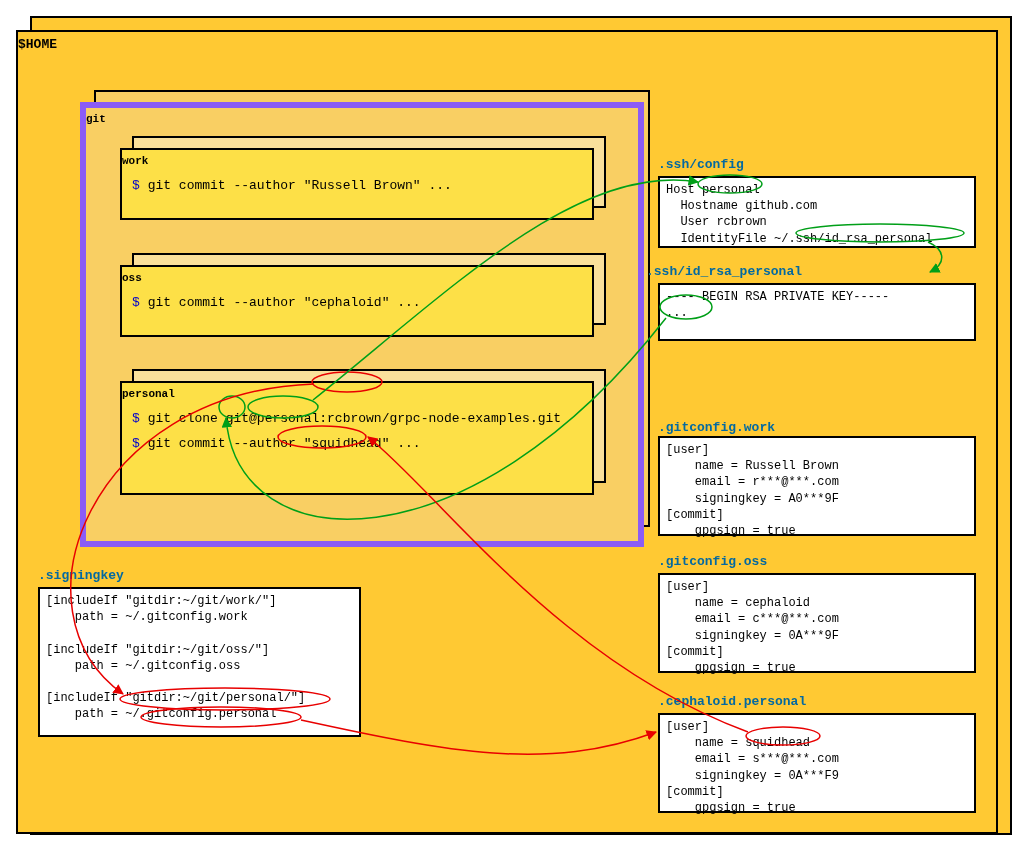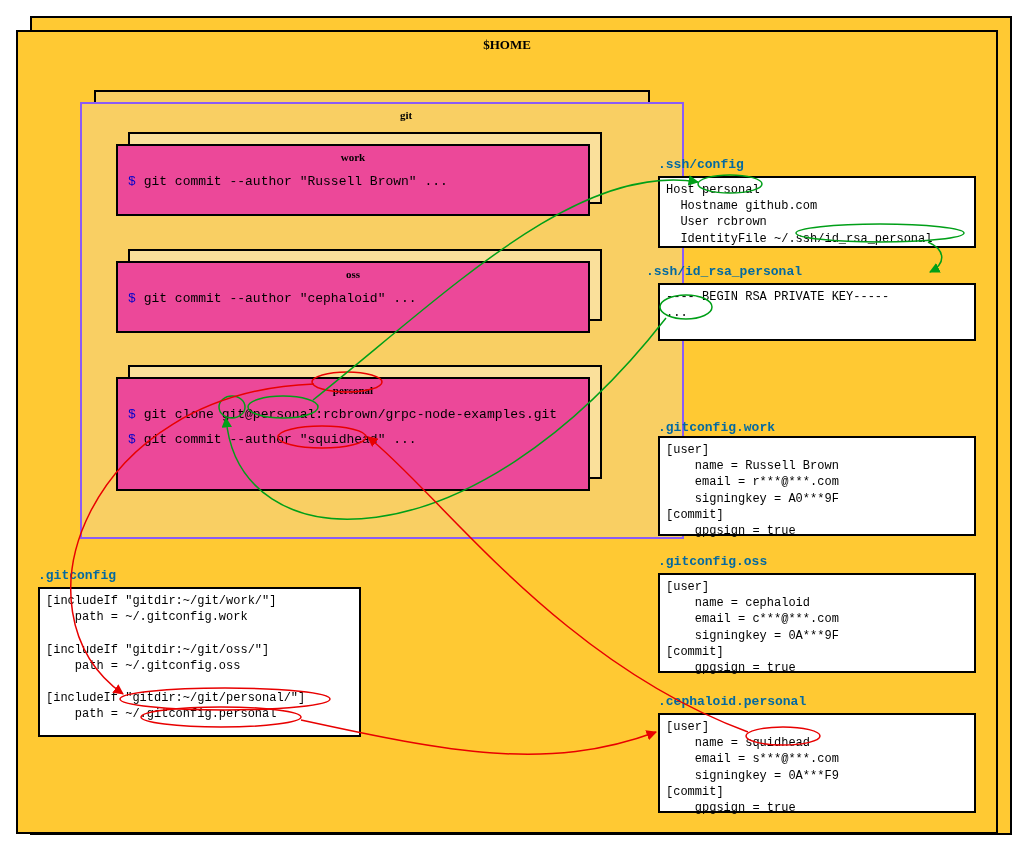--- a/index.html
+++ b/index.html
@@ -23,50 +23,47 @@
     width: 978px; height: 815px;
   }
   .home-box {
     position: absolute;
     left: 16px; top: 30px;
     width: 978px; height: 800px;
     background: #ffc933;
     border: 2px solid #000;
   }
   .box-title {
-    text-align: center;
     font-weight: bold;
     font-size: 13px;
     padding: 5px 0 3px 0;
-    font-family: Liberation Serif, serif;
   }
   .box-title.small { font-size: 11px; }
   .git-shadow {
     position: absolute;
     left: 76px; top: 58px;
     width: 552px; height: 433px;
     background: #f9cf63;
     border: 2px solid #000;
   }
   .git-box {
     position: absolute;
     left: 62px; top: 70px;
     width: 552px; height: 433px;
     background: #f9cf63;
-    border: 2px solid #8b5cf6;
-    padding-left: 48px;
+    border: 6px solid #8b5cf6;
   }
   .sub-shadow {
     position: absolute;
     background: #fae09b;
     border: 2px solid #000;
   }
   .sub-box {
     position: absolute;
-    background: #ec4899;
+    background: #fde047;
     border: 2px solid #000;
   }
   .work-shadow { left: 46px; top: 28px; width: 470px; height: 68px; }
   .work-box   { left: 34px; top: 40px; width: 470px; height: 68px; }
 
   .oss-shadow { left: 46px; top: 145px; width: 470px; height: 68px; }
   .oss-box    { left: 34px; top: 157px; width: 470px; height: 68px; }
 
   .personal-shadow { left: 46px; top: 261px; width: 470px; height: 110px; }
   .personal-box    { left: 34px; top: 273px; width: 470px; height: 110px; }
@@ -178,21 +175,21 @@
     gpgsign = true</div>
 
   <div class="file-label gcp-label">.cephaloid.personal</div>
   <div class="file-box gcp-box">[user]
     name = squidhead
     email = s***@***.com
     signingkey = 0A***F9
 [commit]
     gpgsign = true</div>
 
-  <div class="file-label gitconfig-label">.gitconfig</div>
+  <div class="file-label gitconfig-label">.signingkey</div>
   <div class="file-box gitconfig-box">[includeIf "gitdir:~/git/work/"]
     path = ~/.gitconfig.work
 
 [includeIf "gitdir:~/git/oss/"]
     path = ~/.gitconfig.oss
 
 [includeIf "gitdir:~/git/personal/"]
     path = ~/.gitconfig.personal</div>
 
   <svg class="overlay">

